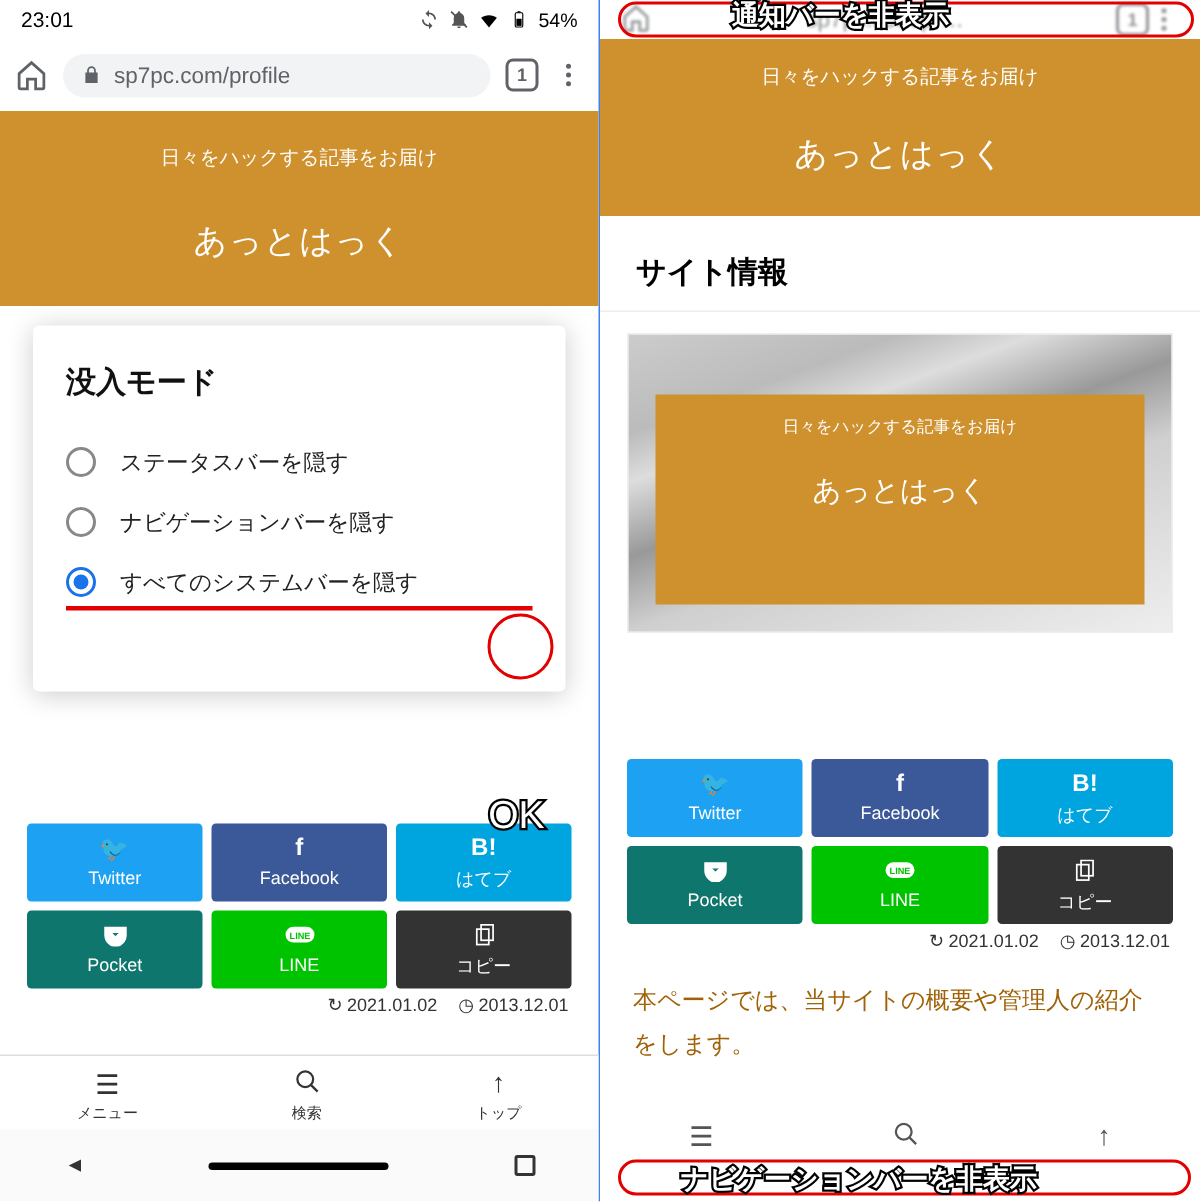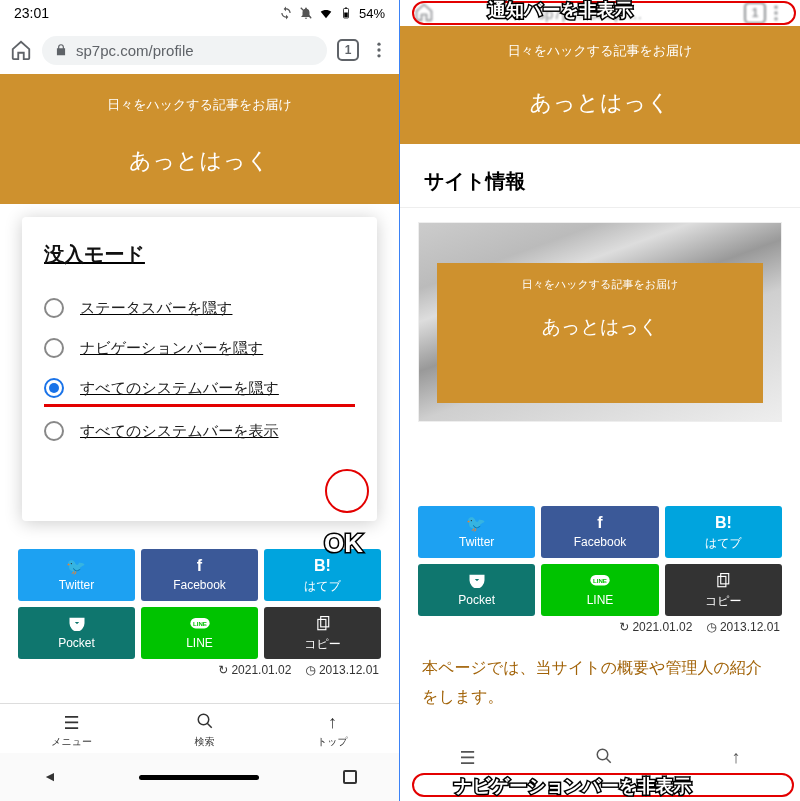--- a/index.html
+++ b/index.html
@@ -21,29 +21,29 @@
   .lock-ico { width: 14px; height: 14px; }
   .tab-count { width: 22px; height: 22px; border: 2px solid #5f6368; border-radius: 5px; display: flex; align-items: center; justify-content: center; font-size: 12px; font-weight: 700; color: #5f6368; }
   .more-ico { width: 20px; height: 20px; }
 
   
   .orange-header { background: #ce912e; color: #fff; text-align: center; padding: 22px 10px 28px; }
   .orange-sub { font-size: 13px; margin-bottom: 32px; }
   .orange-title { font-size: 22px; font-weight: 400; letter-spacing: 1px; }
 
   
-  .dialog { position: absolute; top: 217px; left: 22px; right: 22px; background: #fff; border-radius: 4px; box-shadow: 0 2px 18px rgba(0,0,0,0.2); padding: 24px 22px 26px; z-index: 5; text-decoration: underline; }
+  .dialog { position: absolute; top: 217px; left: 22px; right: 22px; background: #fff; border-radius: 4px; box-shadow: 0 2px 18px rgba(0,0,0,0.2); padding: 24px 22px 6px; z-index: 5; }
   .dialog-title { font-size: 20px; font-weight: 700; margin-bottom: 20px; color: #111; }
   .radio-row { display: flex; align-items: center; gap: 16px; padding: 10px 0; font-size: 15px; color: #222; }
   .radio { width: 20px; height: 20px; border: 2px solid #888; border-radius: 50%; display: flex; align-items: center; justify-content: center; flex-shrink: 0; }
   .radio.checked { border-color: #1a73e8; }
   .radio.checked::after { content: ""; width: 10px; height: 10px; background: #1a73e8; border-radius: 50%; }
   .red-underline { border-bottom: 3px solid #e30000; padding-bottom: 6px !important; margin-bottom: 4px; }
   .ok-circle { position: absolute; bottom: 8px; right: 8px; width: 44px; height: 44px; border: 2px solid #e30000; border-radius: 50%; }
-  .ok-label { position: absolute; top: 528px; right: 36px; font-size: 26px; font-weight: 700; color: #fff; -webkit-text-stroke: 3px #000; paint-order: stroke fill; z-index: 6; }
+  .ok-label { position: absolute; top: 528px; right: 36px; font-size: 26px; font-weight: 400; color: #fff; -webkit-text-stroke: 3px #000; paint-order: stroke fill; z-index: 6; }
 
   
   .share-grid { display: grid; grid-template-columns: repeat(3, 1fr); gap: 6px; padding: 0 18px; position: absolute; left: 0; right: 0; }
   .share-grid.left-pos { top: 549px; }
   .share-grid.right-pos { top: 506px; }
   .share-btn { color: #fff; text-align: center; padding: 8px 4px 6px; border-radius: 3px; font-size: 12px; display: flex; flex-direction: column; align-items: center; gap: 3px; }
   .share-btn .si { font-size: 16px; height: 18px; display: flex; align-items: center; }
   .sb-tw { background: #1da1f2; }
   .sb-fb { background: #3b5998; }
   .sb-hb { background: #00a4de; }
@@ -163,24 +163,20 @@
         <span>ステータスバーを隠す</span>
       </div>
       <div class="radio-row">
         <span class="radio"></span>
         <span>ナビゲーションバーを隠す</span>
       </div>
       <div class="radio-row red-underline">
         <span class="radio checked"></span>
         <span>すべてのシステムバーを隠す</span>
       </div>
-      <div class="radio-row">
-        <span class="radio"></span>
-        <span>すべてのシステムバーを表示</span>
-      </div>
       <div class="ok-circle"></div>
       <div style="height:44px"></div>
     </div>
     <div class="ok-label">OK</div>
 
     <div class="share-grid left-pos">
       <div class="share-btn sb-tw">
           <span class="si">🐦</span>
           <span>Twitter</span>
         </div>

